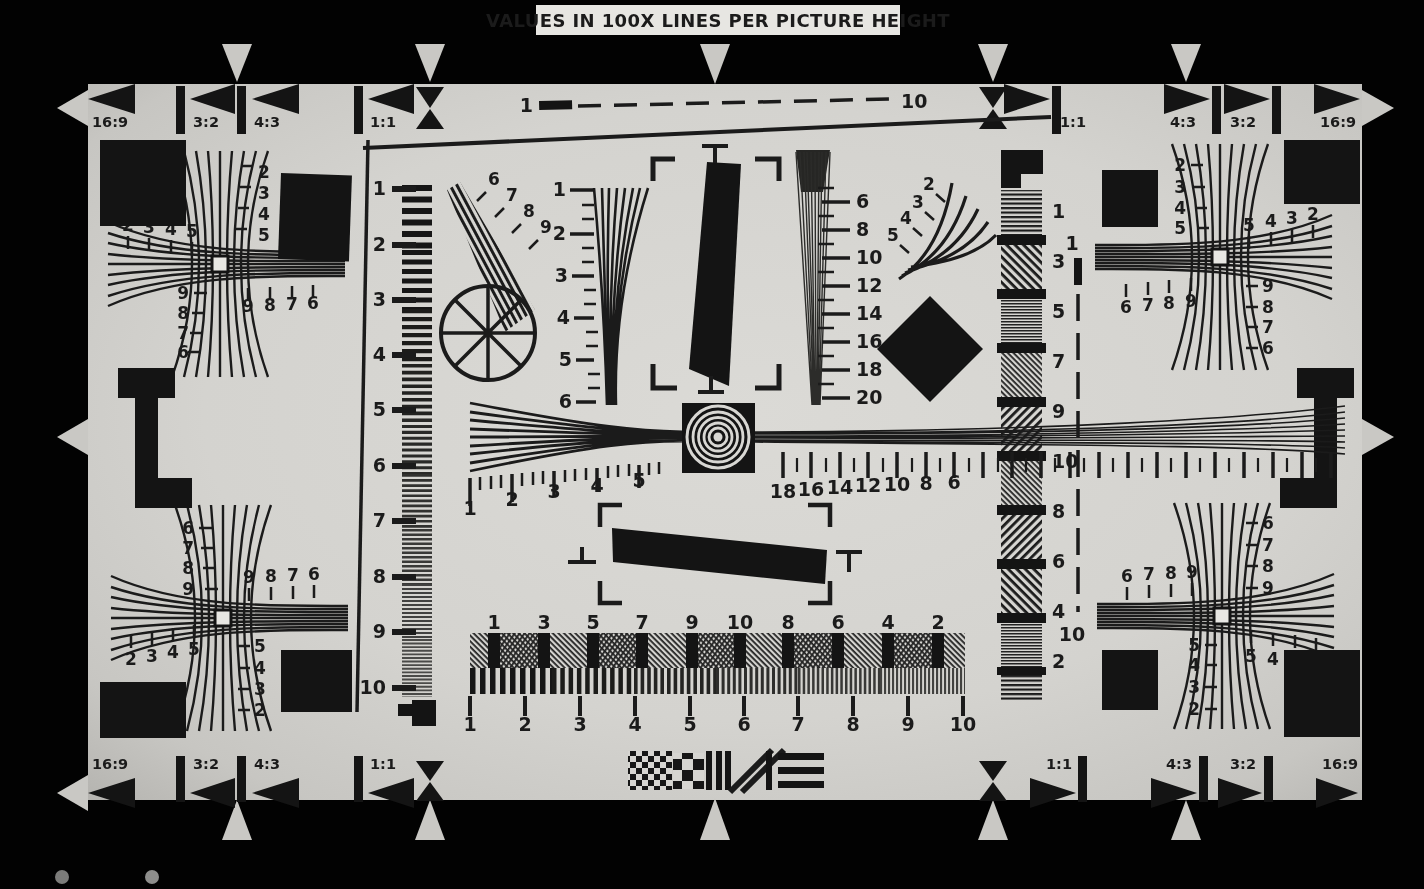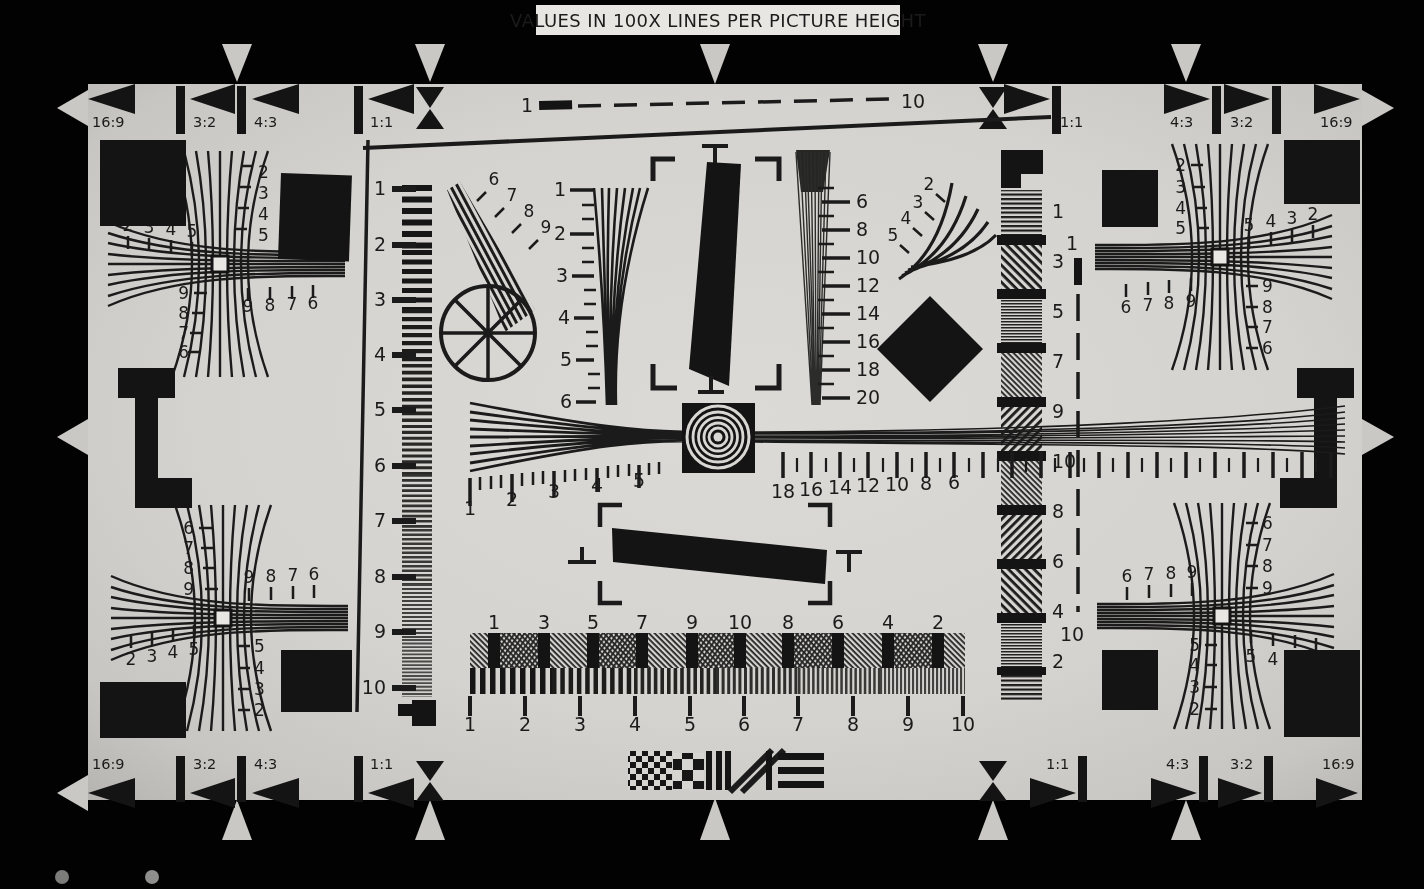--- a/index.html
+++ b/index.html
@@ -1,16 +1,16 @@
 <!DOCTYPE html>
 <html><head>
 <meta charset="utf-8">
 <style>
   html,body{margin:0;padding:0;background:#000;}
-  #stage{position:relative;width:1424px;height:889px;background:#020202;overflow:hidden;}
+  #stage{position:relative;width:1424px;height:889px;background:#020202;overflow:hidden;font-weight:bold;}
   svg{position:absolute;left:0;top:0;}
   svg text{font-family:"DejaVu Sans",sans-serif;fill:#1b1b1b;font-size:19px;}
   .t14{font-size:14.5px;}
   .t17{font-size:17px;}
   .title{font-size:18px;letter-spacing:.4px;}
   .mid{text-anchor:middle;}
   .end{text-anchor:end;}
   .ln{stroke:#1b1b1b;fill:none;}
   .blk{fill:#141414;}
   .lt{fill:#c9c8c4;}

